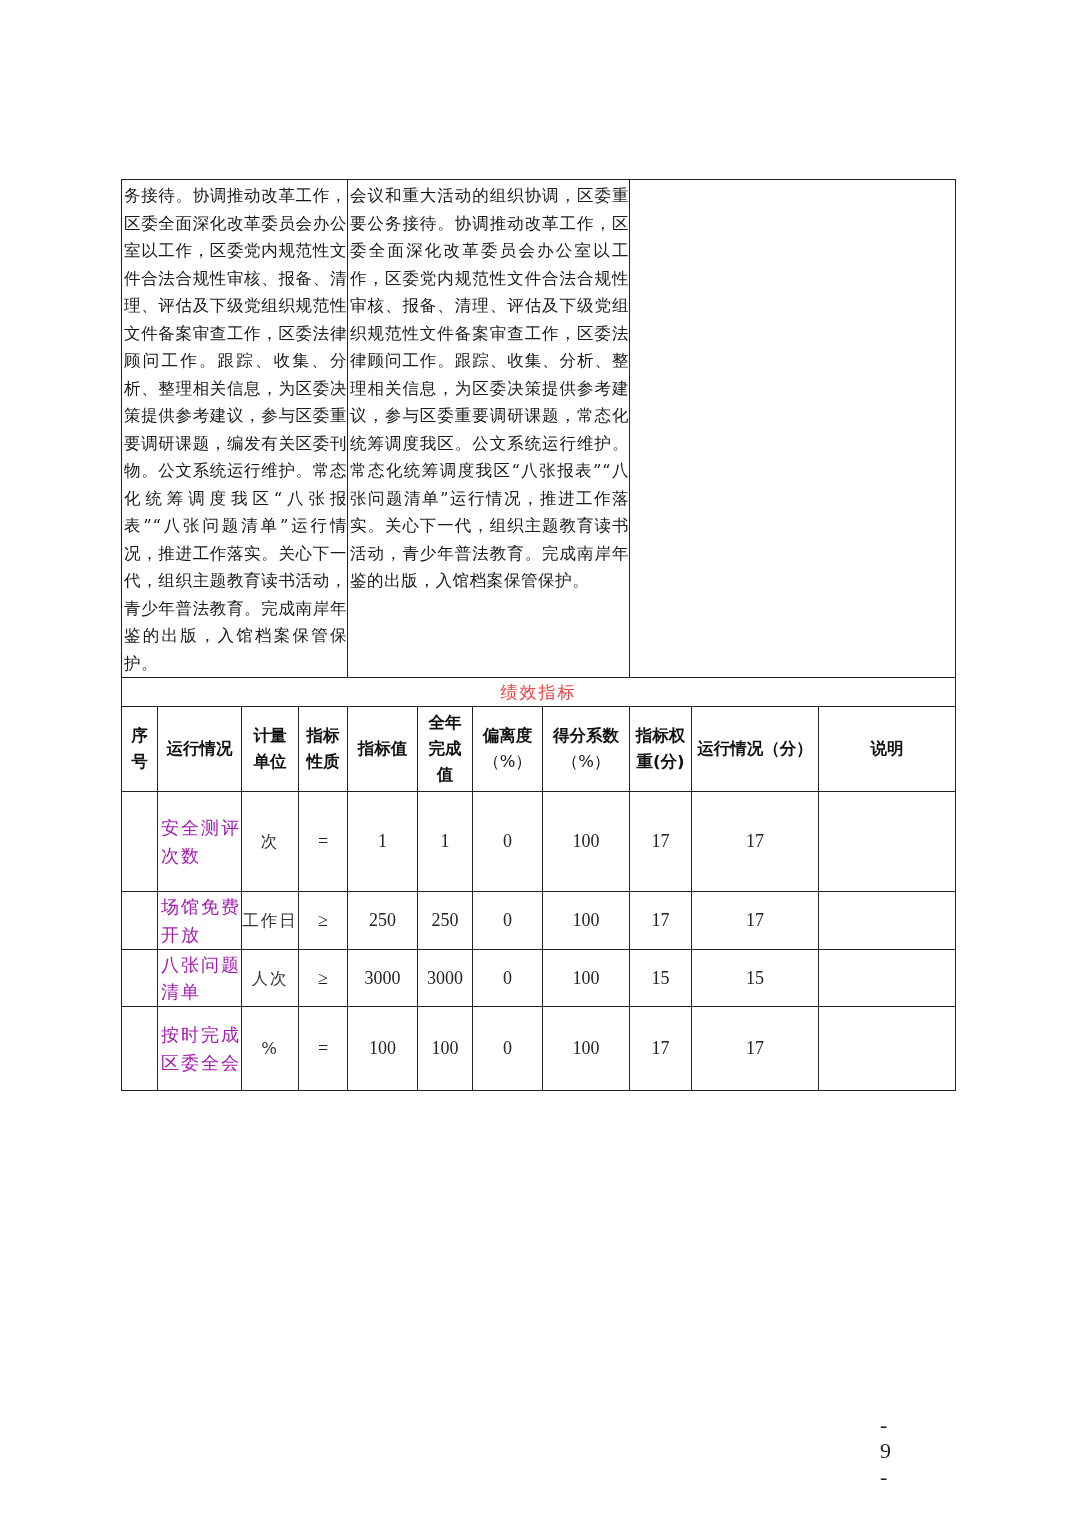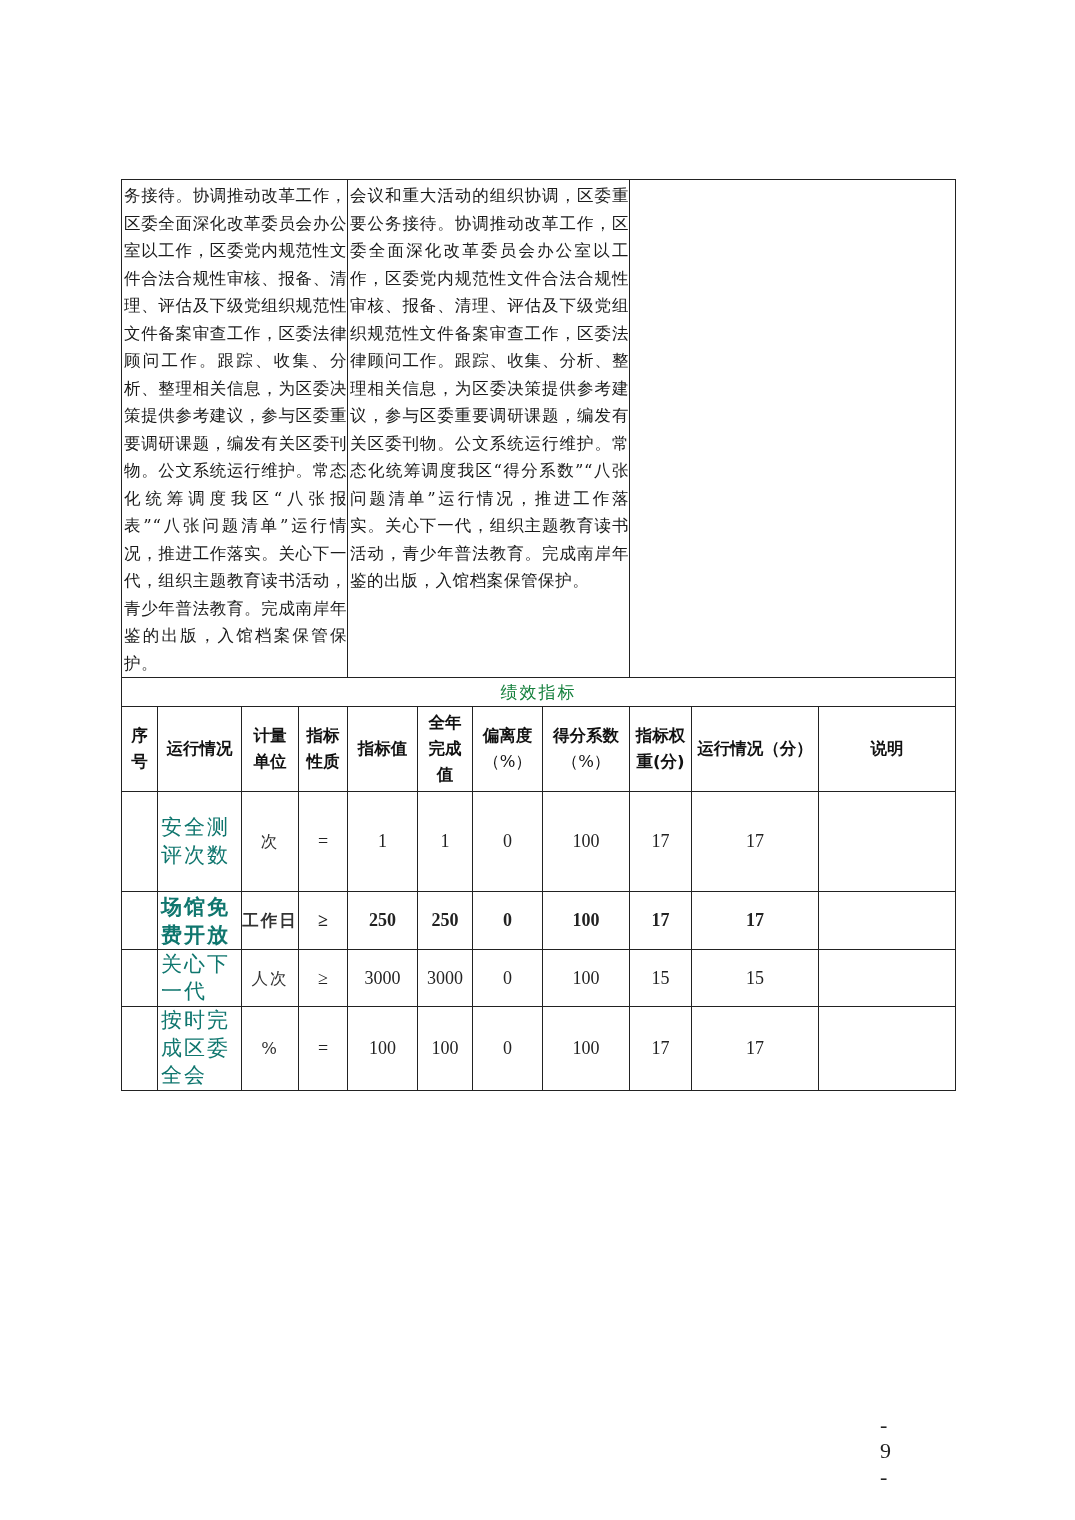--- a/index.html
+++ b/index.html
@@ -5,33 +5,33 @@
     html, body { margin: 0; padding: 0; background: #ffffff; }
     body { width: 1075px; height: 1520px; position: relative; overflow: hidden; color: #1a1a1a; }
     .page { position: absolute; left: 0; top: 0; width: 854px; height: 1520px; }
 
     .tbl { position: absolute; left: 121px; top: 179px; width: 834px; border-collapse: collapse; table-layout: fixed; }
     .tbl td { border: 1.3px solid #222; padding: 0; vertical-align: middle; }
 
     .desc { font-family: "DejaVu Serif", serif; font-size: 16.5px; line-height: 27.5px; letter-spacing: 0.6px; vertical-align: top !important; padding: 2px 0 0 2px !important; text-align: justify; word-break: break-all; }
     .desc-left { height: 470px; }
 
-    .section { font-family: "DejaVu Serif", serif; font-size: 17px; text-align: center; height: 28px; color: #15803d; letter-spacing: 2px; }
+    .section { font-family: "DejaVu Serif", serif; font-size: 17px; text-align: center; height: 28px; color: #ef4444; letter-spacing: 2px; }
 
     .hdr { font-family: "DejaVu Sans", sans-serif; font-size: 16.5px; font-weight: bold; text-align: center; line-height: 26px; height: 84px; color: #111; }
     .hdr .sub { font-weight: normal; font-family: "DejaVu Serif", serif; }
 
-    .name { font-family: "DejaVu Serif", serif; font-size: 21px; line-height: 27.5px; letter-spacing: 2px; padding: 0 0 0 3px !important; text-align: left; color: #0f766e; }
+    .name { font-family: "DejaVu Serif", serif; font-size: 18px; line-height: 27.5px; letter-spacing: 2px; padding: 0 0 0 3px !important; text-align: left; color: #a21caf; }
     .cell { font-family: "Liberation Serif", serif; font-size: 18px; text-align: center; color: #222; }
     .unit { font-family: "DejaVu Serif", serif; font-size: 16.5px; text-align: center; line-height: 27px; color: #333; letter-spacing: 2px; }
 
     .r1 { height: 100px; }
     .r2 { height: 58px; }
     .r3 { height: 140px; }
-    .r4 { height: 58px; font-weight: bold; }
+    .r4 { height: 58px; }
     .r5 { height: 57px; }
     .r6 { height: 84px; }
 
     .page-num { position: absolute; left: 880px; top: 1412px; font-family: "Liberation Serif", serif; font-size: 22px; color: #222; letter-spacing: 6px; }
   </style>
 </head>
 <body>
 
 <div class="page">
   <table class="tbl">
@@ -44,21 +44,21 @@
       <col style="width:55px">
       <col style="width:70px">
       <col style="width:87px">
       <col style="width:62px">
       <col style="width:127px">
       <col style="width:137px">
     </colgroup>
     <tbody>
         <tr>
       <td colspan="4" class="desc desc-left">务接待。协调推动改革工作，区委全面深化改革委员会办公室以工作，区委党内规范性文件合法合规性审核、报备、清理、评估及下级党组织规范性文件备案审查工作，区委法律顾问工作。跟踪、收集、分析、整理相关信息，为区委决策提供参考建议，参与区委重要调研课题，编发有关区委刊物。公文系统运行维护。常态化统筹调度我区“八张报表”“八张问题清单”运行情况，推进工作落实。关心下一代，组织主题教育读书活动，青少年普法教育。完成南岸年鉴的出版，入馆档案保管保护。</td>
-      <td colspan="4" class="desc">会议和重大活动的组织协调，区委重要公务接待。协调推动改革工作，区委全面深化改革委员会办公室以工作，区委党内规范性文件合法合规性审核、报备、清理、评估及下级党组织规范性文件备案审查工作，区委法律顾问工作。跟踪、收集、分析、整理相关信息，为区委决策提供参考建议，参与区委重要调研课题，编发有关区委刊物。公文系统运行维护。常态化统筹调度我区“得分系数”“八张问题清单”运行情况，推进工作落实。关心下一代，组织主题教育读书活动，青少年普法教育。完成南岸年鉴的出版，入馆档案保管保护。</td>
+      <td colspan="4" class="desc">会议和重大活动的组织协调，区委重要公务接待。协调推动改革工作，区委全面深化改革委员会办公室以工作，区委党内规范性文件合法合规性审核、报备、清理、评估及下级党组织规范性文件备案审查工作，区委法律顾问工作。跟踪、收集、分析、整理相关信息，为区委决策提供参考建议，参与区委重要调研课题，常态化统筹调度我区。公文系统运行维护。常态化统筹调度我区“八张报表”“八张问题清单”运行情况，推进工作落实。关心下一代，组织主题教育读书活动，青少年普法教育。完成南岸年鉴的出版，入馆档案保管保护。</td>
       <td colspan="3" class="desc"></td>
     </tr>
     <tr>
       <td colspan="11" class="section">绩效指标</td>
     </tr>
     <tr>
       <td class="hdr"><span>序</span><br><span>号</span></td>
       <td class="hdr">运行情况</td>
       <td class="hdr"><span>计量</span><br><span>单位</span></td>
       <td class="hdr"><span>指标</span><br><span>性质</span></td>
@@ -92,21 +92,21 @@
       <td class="cell">250</td>
       <td class="cell">250</td>
       <td class="cell">0</td>
       <td class="cell">100</td>
       <td class="cell">17</td>
       <td class="cell">17</td>
       <td class="cell"></td>
     </tr>
     <tr class="r5">
       <td class="cell"></td>
-      <td class="name">关心下一代</td>
+      <td class="name">八张问题清单</td>
       <td class="unit">人次</td>
       <td class="cell">≥</td>
       <td class="cell">3000</td>
       <td class="cell">3000</td>
       <td class="cell">0</td>
       <td class="cell">100</td>
       <td class="cell">15</td>
       <td class="cell">15</td>
       <td class="cell"></td>
     </tr>

